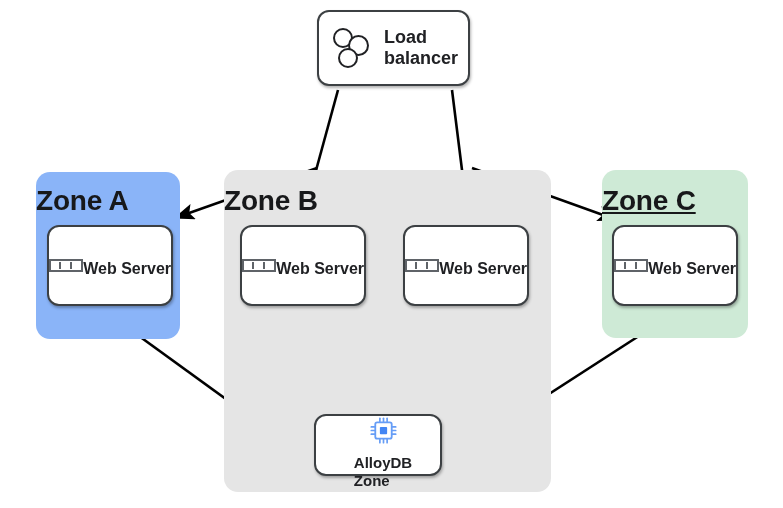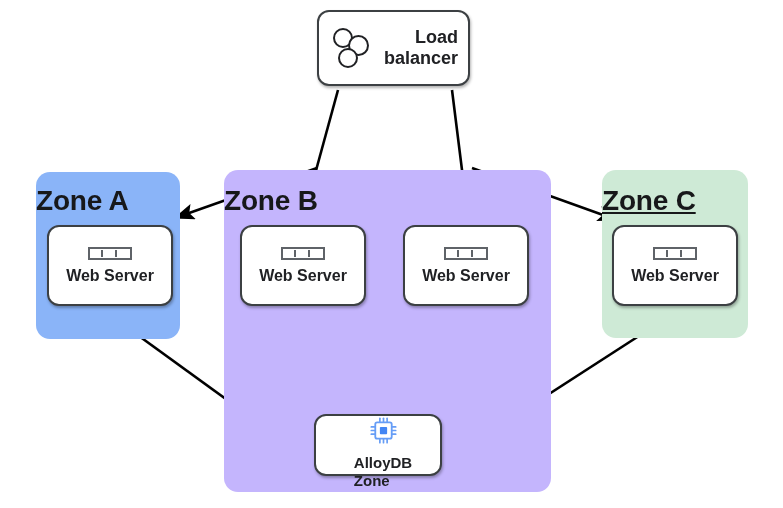--- a/index.html
+++ b/index.html
@@ -49,21 +49,21 @@
   #zone-a {
     left: 36px; top: 172px;
     width: 144px; height: 167px;
     background: #8ab4f8;
   }
   #zone-a .zone-title { top: 13px; }
 
   #zone-b {
     left: 224px; top: 170px;
     width: 327px; height: 322px;
-    background: #c4b5fd;
+    background: #e5e5e5;
   }
   #zone-b .zone-title { top: 15px; }
 
   #zone-c {
     left: 602px; top: 170px;
     width: 146px; height: 168px;
     background: #ceead6;
   }
   #zone-c .zone-title { top: 15px; text-decoration: underline; }
 
@@ -75,21 +75,20 @@
     border-radius: 12px;
     box-sizing: border-box;
     box-shadow: 1px 2px 3px rgba(0,0,0,0.30);
     z-index: 3;
   }
 
   .webserver {
     width: 126px;
     height: 81px;
     display: flex;
-    flex-direction: column;
     align-items: center;
     justify-content: center;
   }
   .webserver-label {
     font-size: 16px;
     font-weight: bold;
     color: #202124;
     margin-top: 7px;
     white-space: nowrap;
   }
@@ -118,21 +117,20 @@
   #ws-c { left: 612px; top: 225px; }
 
   
   #load-balancer {
     left: 317px; top: 10px;
     width: 153px; height: 76px;
     display: flex;
     align-items: center;
     padding-left: 14px;
     gap: 11px;
-    text-align: right;
   }
   .lb-label {
     font-size: 18px;
     font-weight: bold;
     color: #202124;
     line-height: 1.18;
   }
   .lb-icon {
     position: relative;
     width: 40px;

